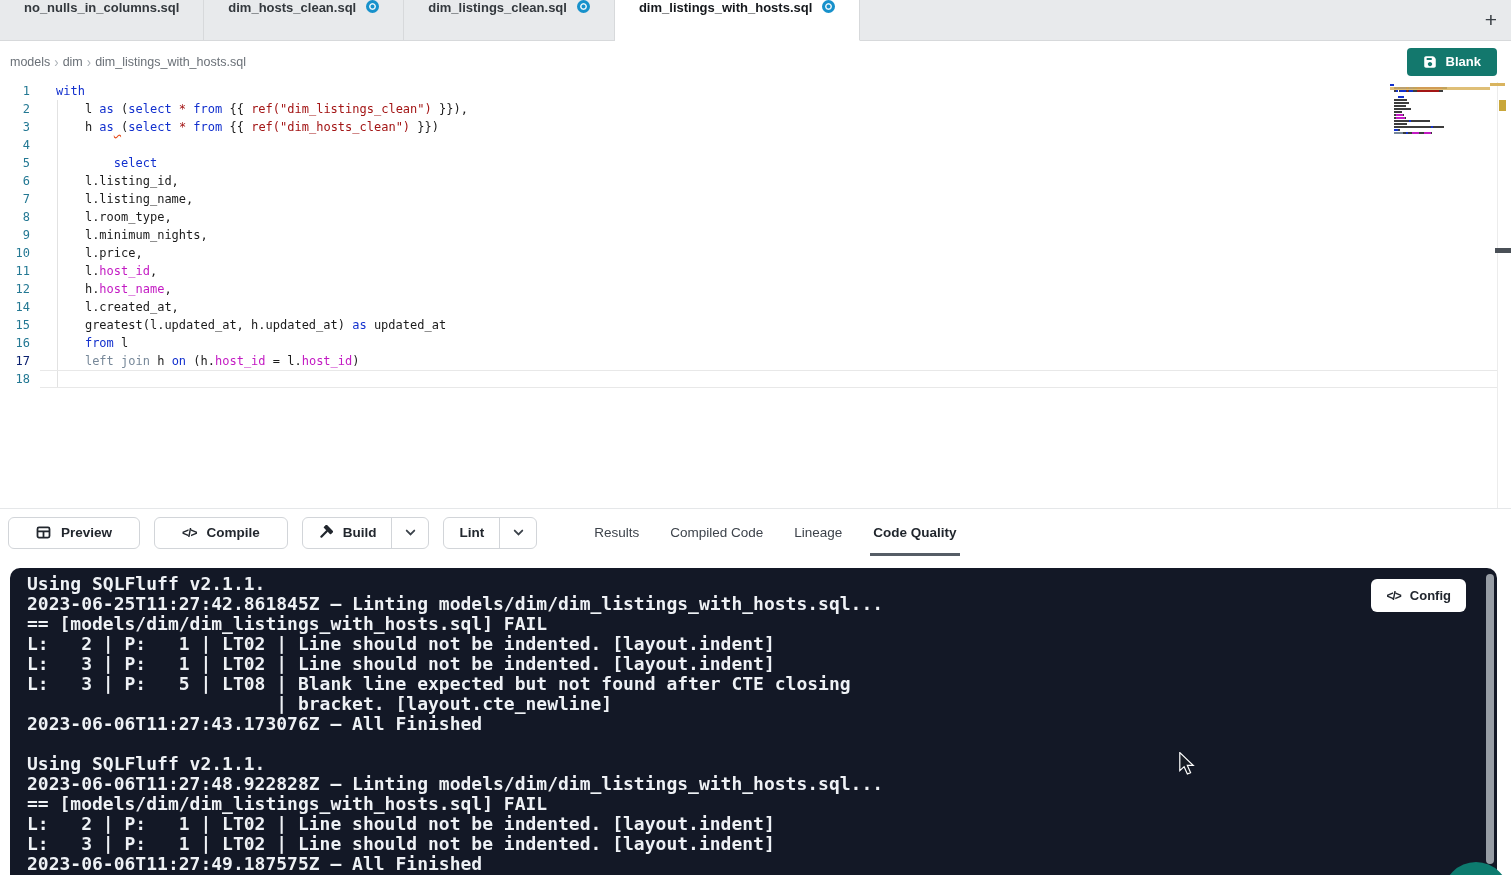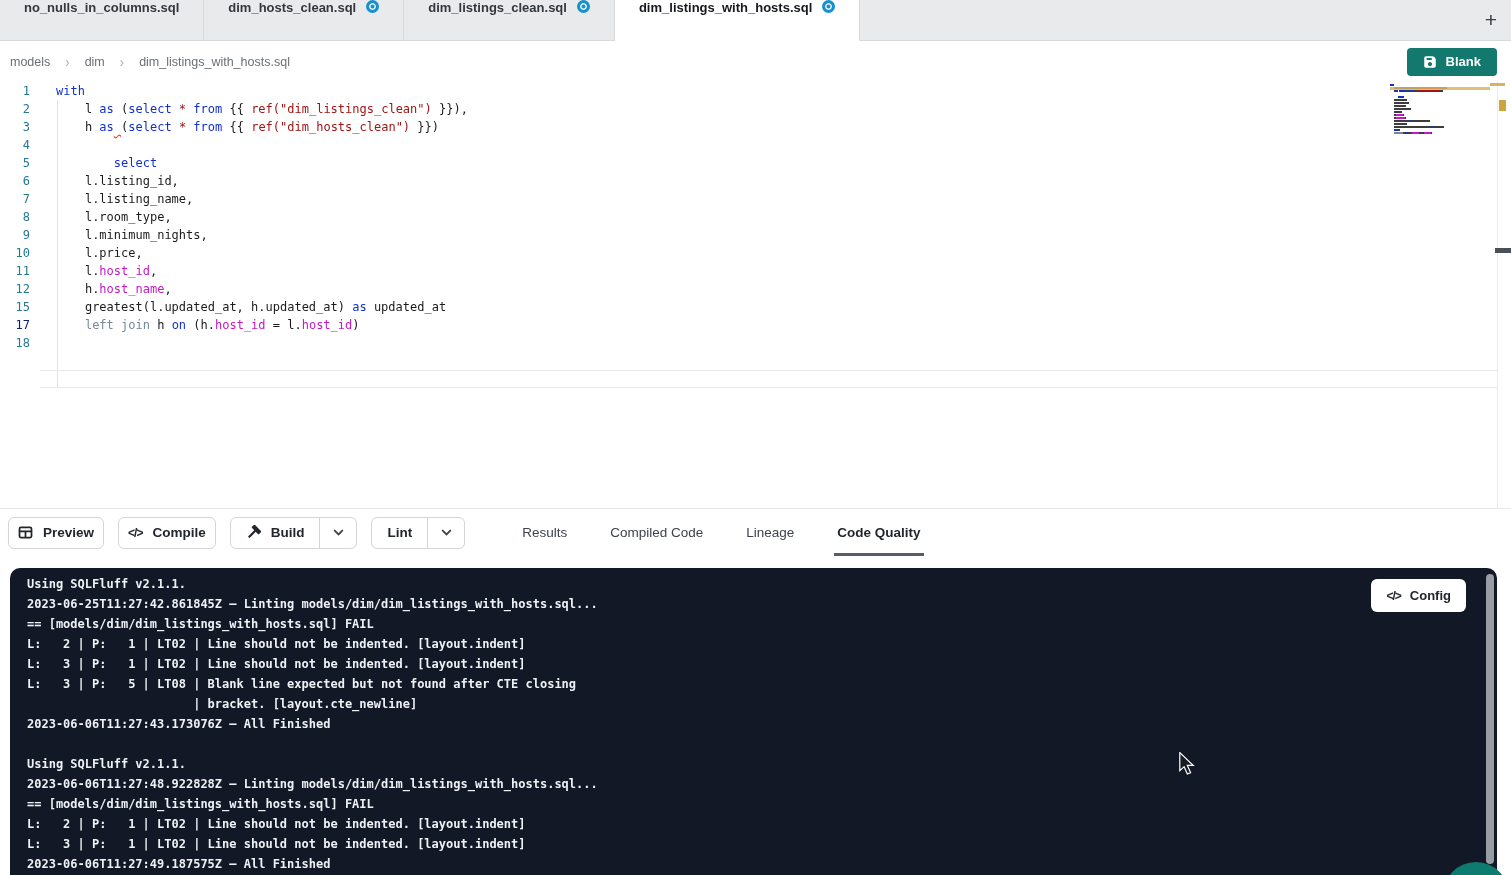--- a/index.html
+++ b/index.html
@@ -13,21 +13,21 @@
   .tab { display:flex; align-items:flex-start; gap:10px; padding:0 24px; border-right:1px solid #d7d9db;
          font-size:13px; font-weight:700; color:#33383d; cursor:pointer; white-space:nowrap; }
   .tab.active { background:#fff; color:#15181c; border-bottom:1px solid #fff; margin-bottom:-1px; }
   .dirty-dot { width:13px; height:13px; border-radius:50%; background:var(--unsaved-dot);
                border:3px solid var(--unsaved-dot); box-shadow: inset 0 0 0 1.5px rgba(255,255,255,.9); flex:none; }
   .newtab { margin-left:auto; display:flex; align-items:center; justify-content:center; width:40px;
             font-size:21px; font-weight:400; color:#3a4046; cursor:pointer; }
 
   
   .subheader { display:flex; align-items:center; height:41px; background:#fff; padding:0 14px 0 10px; }
-  .breadcrumb { display:flex; align-items:center; gap:15px; font-size:12.5px; color:#6a7077; }
+  .breadcrumb { display:flex; align-items:center; gap:4px; font-size:12.5px; color:#6a7077; }
   .crumb-sep { color:#aab0b6; font-size:13px; transform:scaleY(1.15); }
   .save-btn { margin-left:auto; display:flex; align-items:center; gap:9px; background:var(--save-button);
               color:#fff; border:none; border-radius:4px; height:28px; padding:0 16px; font-size:13px;
               font-weight:700; font-family:inherit; cursor:pointer; }
 
   
   .editor { position:relative; height:426px; background:#fff; font-family:"DejaVu Sans Mono", monospace; font-size:12px; }
   .ed-lines { position:absolute; left:0; top:0; right:14px; }
   .line { display:flex; height:18px; line-height:18px; white-space:pre; }
   .gutter { width:30px; flex:none; text-align:right; color:var(--line-number); font-size:12px; }
@@ -45,40 +45,40 @@
   .mm-row { height:2px; margin-bottom:1px; white-space:nowrap; font-size:0; position:relative; }
   .mm-tok { display:inline-block; height:2px; vertical-align:top; }
   .mm-hl { position:absolute; left:0; right:0; top:0; height:3px; background:var(--minimap-highlight); opacity:.85; }
   .ed-ruler { position:absolute; right:0; top:0; bottom:0; width:14px; border-left:1px solid #ececec; background:#fff; }
   .ruler-mod { position:absolute; left:1490px; top:1px; width:15px; height:3px; background:var(--minimap-highlight); }
   .ruler-warn { position:absolute; left:1499px; top:18px; width:7px; height:11px; background:var(--ruler-warning); }
   .ruler-cur { position:absolute; right:0; top:166px; width:16px; height:5px; background:var(--ruler-cursor); }
 
   
   .actionbar { display:flex; align-items:center; height:48px; border-top:1px solid #e5e7e9; background:#fff; padding-left:8px; }
-  .btn { display:flex; align-items:center; gap:10px; height:32px; padding:0 9px; background:#fff;
+  .btn { display:flex; align-items:center; gap:10px; height:32px; padding:0 27px; background:#fff;
          border:1px solid #d2d5d9; border-radius:6px; font-size:13.5px; font-weight:600; color:#22272e;
          font-family:inherit; cursor:pointer; margin-right:14px; white-space:nowrap; }
   .splitbtn { display:flex; align-items:stretch; height:32px; border:1px solid #d2d5d9; border-radius:6px;
               margin-right:14px; overflow:hidden; background:#fff; }
   .split-main { display:flex; align-items:center; gap:10px; padding:0 15px; font-size:13.5px; font-weight:600;
                 color:#22272e; cursor:pointer; }
   .split-arrow { display:flex; align-items:center; justify-content:center; width:37px; border-left:1px solid #d2d5d9; cursor:pointer; }
   .icon-code { font-size:12px; font-weight:700; letter-spacing:-1px; color:#22272e; }
-  .rtabs { display:flex; align-items:stretch; height:100%; margin-left:40px; gap:37px; }
+  .rtabs { display:flex; align-items:stretch; height:100%; margin-left:40px; gap:25px; }
   .rtab { display:flex; align-items:center; padding:0 3px; font-size:13.5px; color:#3d434b; cursor:pointer;
           border-bottom:3px solid transparent; border-top:3px solid transparent; }
   .rtab.active { color:#1f242b; font-weight:600; border-bottom-color:var(--tab-underline); }
 
   
   .term-wrap { position:relative; height:319px; background:#fff; padding:12px 14px 0 10px; }
   .terminal { position:relative; width:100%; height:330px; background:var(--terminal-bg); border-radius:10px;
               overflow:hidden; padding:6px 0 0 17px; }
   .t-line { height:20px; line-height:20px; white-space:pre; font-family:"DejaVu Sans Mono", monospace;
-            font-size:12px; font-weight:600; color:var(--terminal-text); }
+            font-size:18px; font-weight:600; color:var(--terminal-text); }
   .config-btn { position:absolute; top:11px; right:31px; display:flex; align-items:center; gap:9px; height:33px;
                 padding:0 15px; background:#fff; border:none; border-radius:6px; font-size:13px; font-weight:600;
                 color:#21262e; font-family:"Liberation Sans",sans-serif; cursor:pointer; }
   .t-scroll { position:absolute; top:6px; right:3px; width:8px; height:290px; border-radius:4px; background:#979da5; }
   .help-bubble { position:absolute; left:1443px; top:862px; width:66px; height:66px; border-radius:50%;
                  background:var(--help-bubble); }
 
   .mouse-cursor { position:absolute; left:1176px; top:752px; width:22px; height:24px; pointer-events:none; }
 </style>
 </head>
@@ -134,21 +134,23 @@
         <div class="line"><span class="gutter">3</span><span class="code"><span>    </span><span>h </span><span class="tk-k">as</span><span class="tk-w"> </span><span>(</span><span class="tk-k">select</span><span> </span><span class="tk-r">*</span><span> </span><span class="tk-k">from</span><span> {{ </span><span class="tk-r">ref("dim_hosts_clean")</span><span> }})</span></span></div>
         <div class="line"><span class="gutter">4</span><span class="code"></span></div>
         <div class="line"><span class="gutter">5</span><span class="code"><span>        </span><span class="tk-k">select</span></span></div>
         <div class="line"><span class="gutter">6</span><span class="code"><span>    </span><span>l.listing_id,</span></span></div>
         <div class="line"><span class="gutter">7</span><span class="code"><span>    </span><span>l.listing_name,</span></span></div>
         <div class="line"><span class="gutter">8</span><span class="code"><span>    </span><span>l.room_type,</span></span></div>
         <div class="line"><span class="gutter">9</span><span class="code"><span>    </span><span>l.minimum_nights,</span></span></div>
         <div class="line"><span class="gutter">10</span><span class="code"><span>    </span><span>l.price,</span></span></div>
         <div class="line"><span class="gutter">11</span><span class="code"><span>    </span><span>l.</span><span class="tk-m">host_id</span><span>,</span></span></div>
         <div class="line"><span class="gutter">12</span><span class="code"><span>    </span><span>h.</span><span class="tk-m">host_name</span><span>,</span></span></div>
+        <div class="line"><span class="gutter">14</span><span class="code"><span>    </span><span>l.created_at,</span></span></div>
         <div class="line"><span class="gutter">15</span><span class="code"><span>    </span><span>greatest(l.updated_at, h.updated_at) </span><span class="tk-k">as</span><span> updated_at</span></span></div>
+        <div class="line"><span class="gutter">16</span><span class="code"><span>    </span><span class="tk-k">from</span><span> l</span></span></div>
         <div class="line"><span class="gutter cur">17</span><span class="code"><span>    </span><span class="tk-g">left join</span><span> h </span><span class="tk-k">on</span><span> (h.</span><span class="tk-m">host_id</span><span> = l.</span><span class="tk-m">host_id</span><span>)</span></span></div>
         <div class="line"><span class="gutter">18</span><span class="code"></span></div>
       </div>
     <div class="minimap">
         <div class="mm-row"><span class="mm-tok" style="width: 4px; background: rgb(18, 48, 206);"></span></div>
         <div class="mm-row"><div class="mm-hl"></div><span class="mm-tok" style="width: 4px; background: transparent;"></span><span class="mm-tok" style="width: 2px; background: rgb(60, 60, 60);"></span><span class="mm-tok" style="width: 2px; background: rgb(18, 48, 206);"></span><span class="mm-tok" style="width: 2px; background: rgb(60, 60, 60);"></span><span class="mm-tok" style="width: 6px; background: rgb(18, 48, 206);"></span><span class="mm-tok" style="width: 1px; background: rgb(60, 60, 60);"></span><span class="mm-tok" style="width: 1px; background: rgb(163, 21, 21);"></span><span class="mm-tok" style="width: 1px; background: rgb(60, 60, 60);"></span><span class="mm-tok" style="width: 4px; background: rgb(18, 48, 206);"></span><span class="mm-tok" style="width: 4px; background: rgb(60, 60, 60);"></span><span class="mm-tok" style="width: 25px; background: rgb(163, 21, 21);"></span><span class="mm-tok" style="width: 5px; background: rgb(60, 60, 60);"></span></div>
         <div class="mm-row"><span class="mm-tok" style="width: 4px; background: transparent;"></span><span class="mm-tok" style="width: 2px; background: rgb(60, 60, 60);"></span><span class="mm-tok" style="width: 2px; background: rgb(18, 48, 206);"></span><span class="mm-tok" style="width: 1px; background: transparent;"></span><span class="mm-tok" style="width: 1px; background: rgb(60, 60, 60);"></span><span class="mm-tok" style="width: 6px; background: rgb(18, 48, 206);"></span><span class="mm-tok" style="width: 1px; background: rgb(60, 60, 60);"></span><span class="mm-tok" style="width: 1px; background: rgb(163, 21, 21);"></span><span class="mm-tok" style="width: 1px; background: rgb(60, 60, 60);"></span><span class="mm-tok" style="width: 4px; background: rgb(18, 48, 206);"></span><span class="mm-tok" style="width: 4px; background: rgb(60, 60, 60);"></span><span class="mm-tok" style="width: 22px; background: rgb(163, 21, 21);"></span><span class="mm-tok" style="width: 4px; background: rgb(60, 60, 60);"></span></div>
         <div class="mm-row"></div>
         <div class="mm-row"><span class="mm-tok" style="width: 8px; background: transparent;"></span><span class="mm-tok" style="width: 6px; background: rgb(18, 48, 206);"></span></div>
         <div class="mm-row"><span class="mm-tok" style="width: 4px; background: transparent;"></span><span class="mm-tok" style="width: 13px; background: rgb(60, 60, 60);"></span></div>

